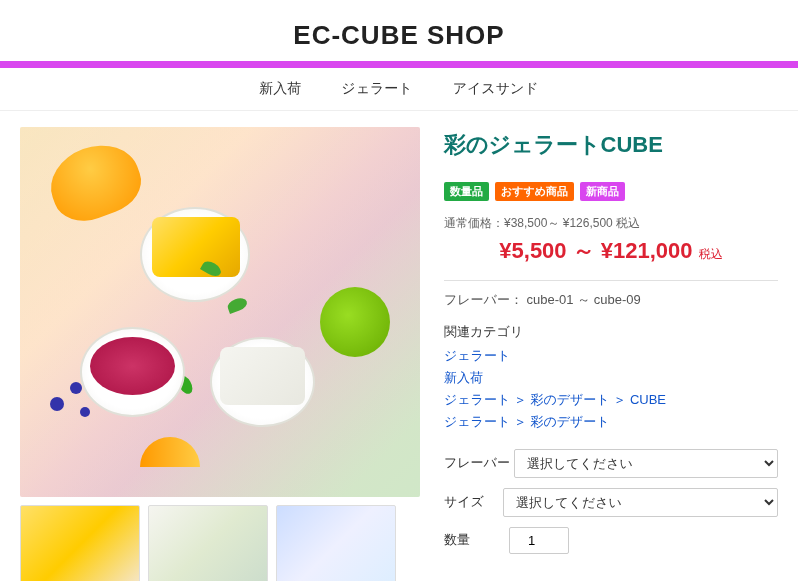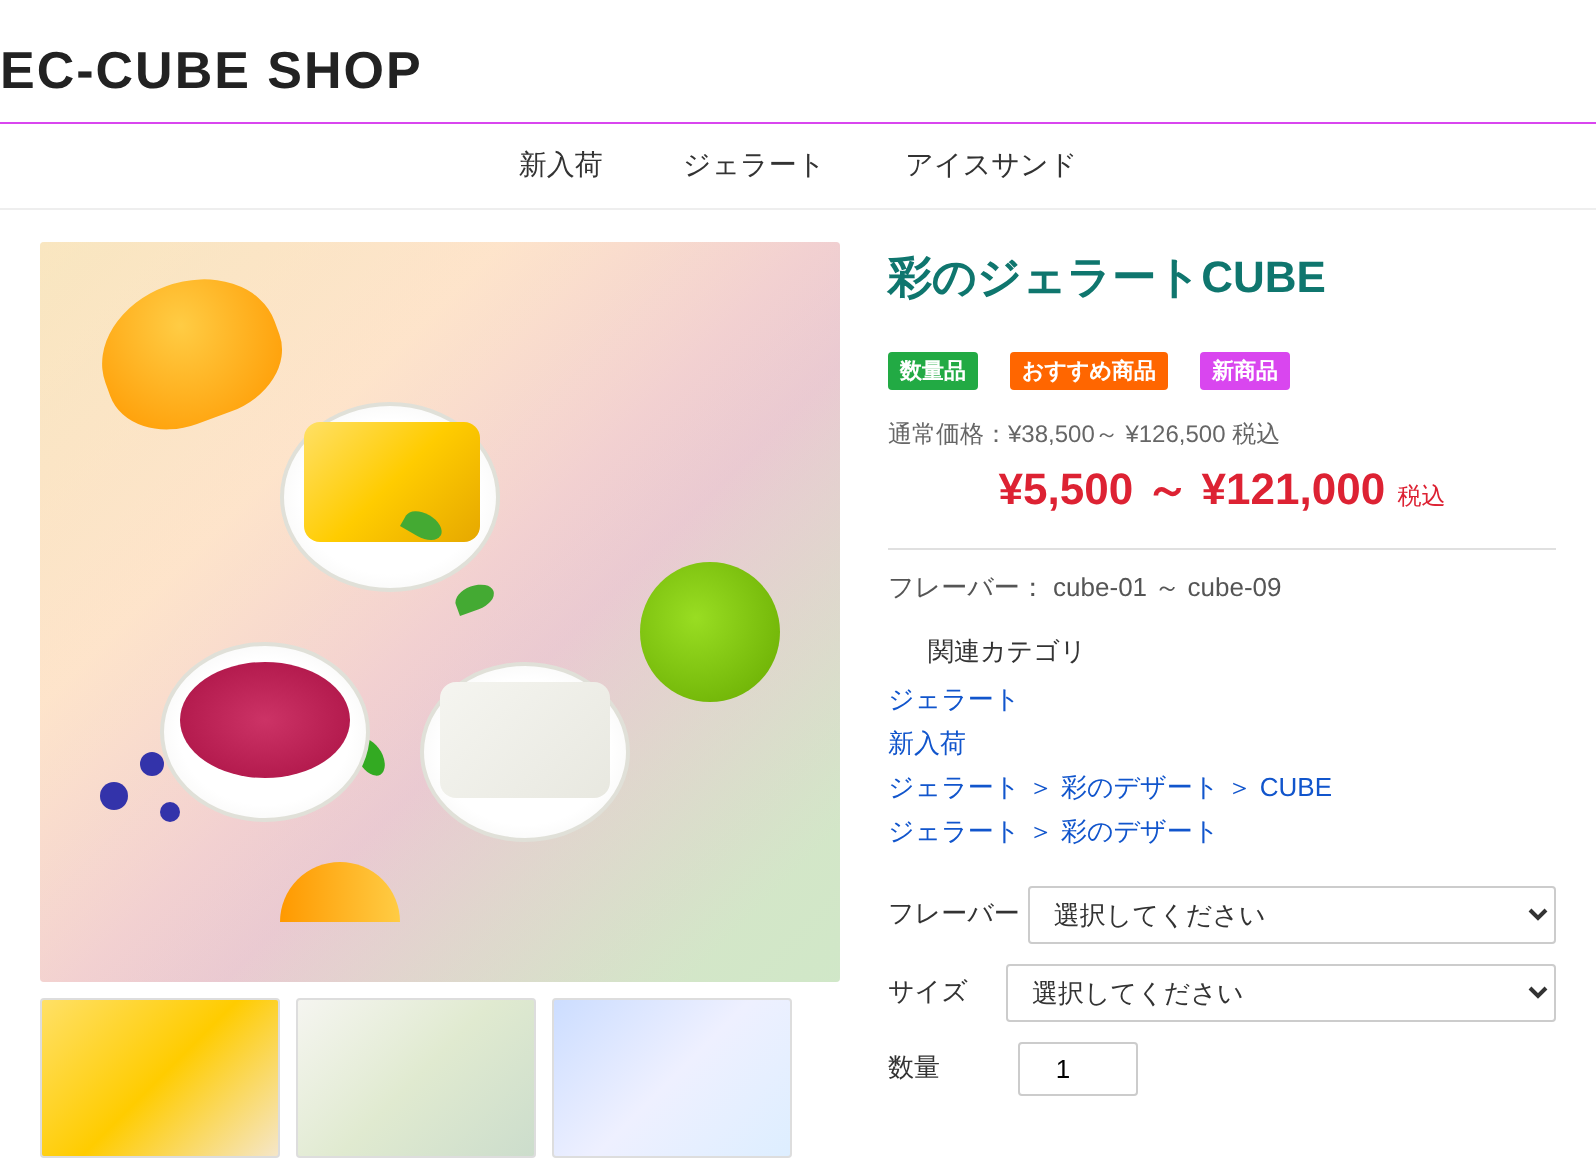--- a/index.html
+++ b/index.html
@@ -8,22 +8,23 @@
       background: #fff;
       width: 798px;
       min-height: 581px;
       font-size: 14px;
       color: #333;
       overflow-x: hidden;
     }
 
     
     .site-header {
+      text-align: center;
       padding: 20px 0 10px;
-      border-bottom: 1px solid #d946ef;
+      border-bottom: 7px solid #d946ef;
     }
     .site-title {
       font-size: 26px;
       font-weight: bold;
       letter-spacing: 1px;
       color: #222;
     }
 
     
     .nav-bar {
@@ -220,21 +221,21 @@
       font-size: 22px;
       font-weight: bold;
       color: #0f766e;
       margin-bottom: 22px;
       line-height: 1.3;
     }
 
     
     .badges {
       display: flex;
-      gap: 16px;
+      gap: 6px;
       margin-bottom: 14px;
       flex-wrap: wrap;
     }
     .badge {
       font-size: 11px;
       padding: 2px 6px;
       border-radius: 2px;
       color: #fff;
       font-weight: bold;
     }
@@ -274,21 +275,20 @@
     }
 
     
     .category-section {
       margin-bottom: 16px;
     }
     .category-label {
       font-size: 13px;
       color: #333;
       margin-bottom: 4px;
-      margin-left: 20px;
     }
     .category-link {
       display: block;
       font-size: 13px;
       color: #1155cc;
       text-decoration: none;
       line-height: 1.7;
       cursor: pointer;
     }
 

